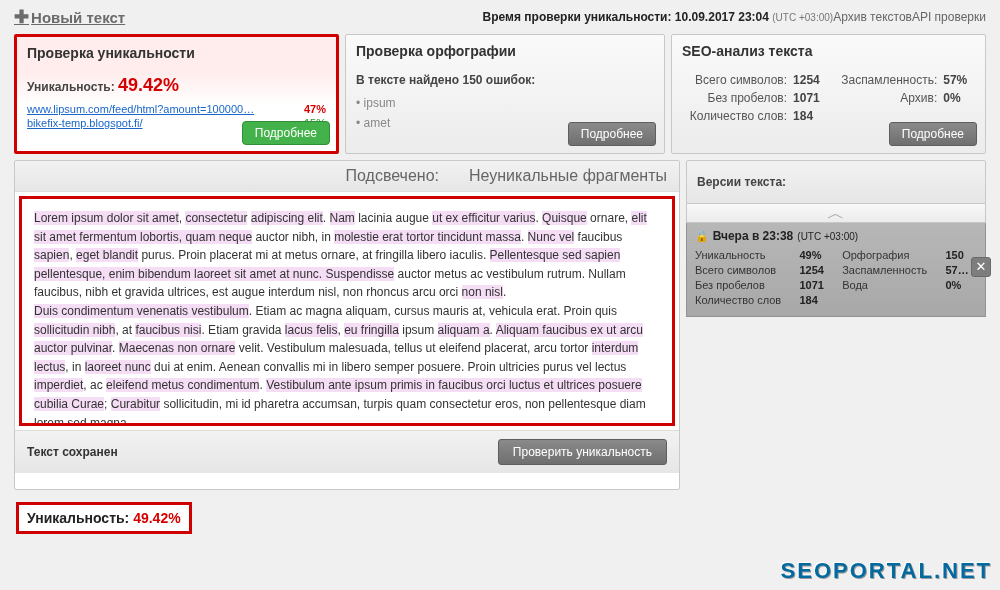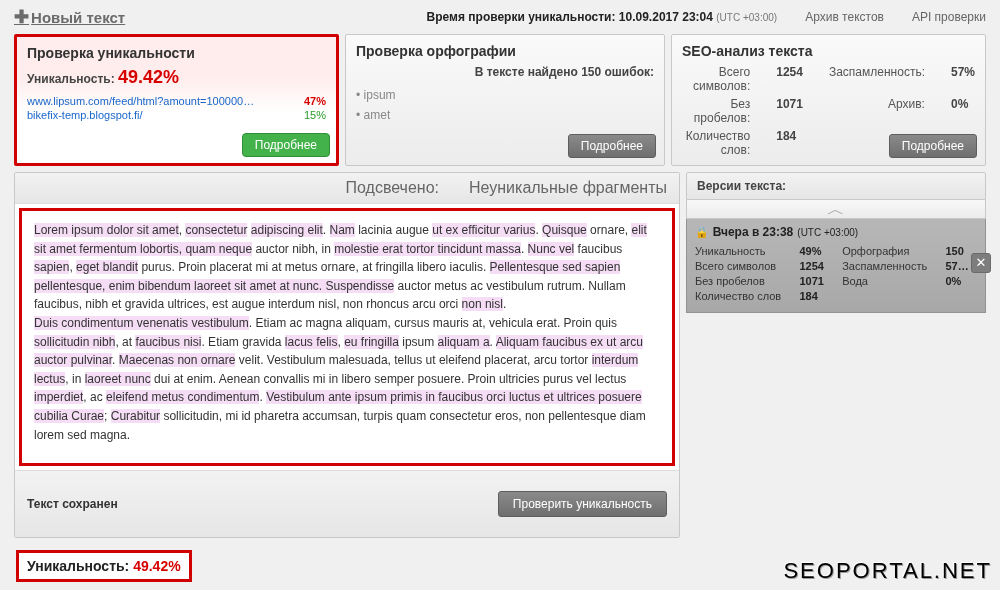--- a/index.html
+++ b/index.html
@@ -1,67 +1,67 @@
 <!DOCTYPE html>
 <html><head>
 <meta charset="utf-8">
 <style>
   *{box-sizing:border-box;margin:0;padding:0}
   body{font-family:Arial,Helvetica,sans-serif;font-size:12px;background:#f0f0f0;color:#333;width:1000px;height:590px;overflow:hidden;position:relative}
   .top{display:flex;align-items:center;justify-content:space-between;padding:6px 14px 4px}
   .newtext{color:#6b6b6b;font-weight:bold;font-size:15px;text-decoration:underline;display:flex;align-items:center;gap:2px;cursor:pointer}
   .plus{font-size:18px;display:inline-block;color:#6b6b6b}
-  .topright{font-size:12px;color:#444;display:flex;gap:28px;align-items:baseline}
+  .topright{font-size:12px;color:#444;display:flex;gap:0;align-items:baseline}
   .topright b{color:#222}
   .toplink{color:#666;cursor:pointer}
   .panels{display:flex;gap:6px;padding:2px 14px 6px}
   .panel{border:1px solid #c8c8c8;background:linear-gradient(#fafafa,#ececec);border-radius:2px;padding:8px 10px;position:relative;min-height:120px}
-  .panel h3{font-size:14px;font-weight:bold;margin-bottom:6px}
+  .panel h3{font-size:14px;font-weight:bold;margin-bottom:14px}
   .p1{flex:0 0 325px;border:3px solid #d00000;background:linear-gradient(#ffecec 0 30%,#fff 60%)}
   .p2{flex:1}
   .p3{flex:0 0 315px}
   .uline{color:#444;font-weight:bold;font-size:12px}
   .pct-big{color:#d60000;font-size:18px;font-weight:bold}
   .links{margin-top:6px;font-size:11px}
   .links .row{display:flex;justify-content:space-between;padding:1px 0}
-  .links a{color:#1a66c9;}
+  .links a{color:#1a66c9;text-decoration:underline}
   .r47{color:#d60000;font-weight:bold}
   .r15{color:#2a9a2a;font-weight:normal}
   .btn-green{position:absolute;right:6px;bottom:6px;background:#43b24a;color:#fff;border:1px solid #2e8f36;border-radius:4px;padding:4px 12px;font-size:12px;cursor:pointer}
   .btn-gray{position:absolute;right:8px;bottom:7px;background:linear-gradient(#8a8a8a,#6f6f6f);color:#fff;border:1px solid #5e5e5e;border-radius:3px;padding:4px 12px;font-size:12px;cursor:pointer}
-  .p2sub{text-align:right;font-size:12px;color:#444;font-weight:bold;margin-bottom:6px}
+  .p2sub{text-align:left;font-size:12px;color:#444;font-weight:bold;margin-bottom:6px}
   .errlist{color:#888;font-size:12px;line-height:1.7}
   .errlist li{list-style:none}
-  .seo-grid{display:grid;grid-template-columns:auto auto auto auto;gap:4px 26px;font-size:12px;color:#444}
+  .seo-grid{display:grid;grid-template-columns:auto auto auto auto;gap:4px 6px;font-size:12px;color:#444}
   .seo-grid .lab{text-align:right;color:#555}
   .seo-grid .val{font-weight:bold}
 
   .main{display:flex;gap:6px;padding:0 14px}
   .left{flex:1;border:1px solid #c8c8c8;border-radius:2px;background:#fff;min-height:330px;position:relative}
   .right{flex:0 0 300px}
   .legend{background:linear-gradient(#f2f2f2,#e6e6e6);border-bottom:1px solid #dcdcdc;text-align:right;padding:6px 12px;font-size:16px;color:#666;display:flex;justify-content:flex-end;gap:30px}
-  .txt{border:3px solid #d00000;margin:4px;padding:10px 12px 4px;font-size:12px;line-height:1.55;color:#333;height:258px;overflow:hidden}
+  .txt{border:3px solid #d00000;margin:4px;padding:10px 12px 4px;font-size:12px;line-height:1.55;color:#333;height:230px;overflow:hidden}
   .hl{background:#f5ddf5}
-  .saverow{display:flex;justify-content:space-between;align-items:center;padding:20px 12px;background:linear-gradient(#f2f2f2,#e6e6e6);border-top:1px solid #dcdcdc}
+  .saverow{display:flex;justify-content:space-between;align-items:center;padding:8px 12px;background:linear-gradient(#f2f2f2,#e6e6e6);border-top:1px solid #dcdcdc}
   .btn-check{background:linear-gradient(#8a8a8a,#6f6f6f);color:#fff;border:1px solid #5e5e5e;border-radius:3px;padding:5px 14px;font-size:12px;cursor:pointer}
   .finalbox{margin:12px 2px 0 16px;border:3px solid #d00000;display:inline-block;padding:5px 8px;font-size:14px;color:#222;font-weight:bold;background:#fff}
   .finalbox .pct{color:#d60000}
 
-  .vhead{background:linear-gradient(#f2f2f2,#e6e6e6);border:1px solid #c8c8c8;border-radius:2px 2px 0 0;font-weight:bold;padding:6px 10px;color:#444}
+  .vhead{background:linear-gradient(#f2f2f2,#e6e6e6);border:1px solid #c8c8c8;border-radius:2px 2px 0 0;font-weight:bold;padding:14px 10px;color:#444}
   .vchev{background:linear-gradient(#f8f8f8,#ececec);border:1px solid #c8c8c8;border-top:none;text-align:center;color:#aaa;font-size:18px;line-height:14px;padding:2px 0;cursor:pointer}
   .vbody{background:linear-gradient(#b7b7b7,#a8a8a8);border:1px solid #929292;border-top:none;padding:6px 8px 10px;color:#222;position:relative}
   .vtime{font-weight:bold;font-size:12px;display:flex;align-items:center;gap:4px;margin-bottom:6px}
   .lock{font-size:11px}
   .tzsmall{font-size:10px;font-weight:normal}
   .vgrid{display:grid;grid-template-columns:auto auto auto auto;gap:3px 10px;font-size:11px}
   .vgrid .l{color:#333}
   .vgrid .v{font-weight:bold}
   .xbtn{position:absolute;right:-6px;top:34px;width:20px;height:20px;background:#7d7d7d;color:#fff;border-radius:3px;text-align:center;line-height:18px;font-size:13px;cursor:pointer;border:1px solid #6a6a6a}
 
-  .watermark{position:absolute;right:8px;bottom:6px;font-family:Impact, Arial Black, sans-serif;letter-spacing:2px;font-size:22px;color:#000000;text-shadow:1px 1px 0 #9a9a9a, -1px -1px 0 #fff;font-weight:normal}
+  .watermark{position:absolute;right:8px;bottom:6px;font-family:Impact, Arial Black, sans-serif;letter-spacing:2px;font-size:22px;color:#0369a1;text-shadow:1px 1px 0 #9a9a9a, -1px -1px 0 #fff;font-weight:bold}
 </style>
 </head>
 <body>
 
 
 
 <div class="top">
   <div class="newtext">
     <span class="plus">✚</span>
     <span>Новый текст</span>

